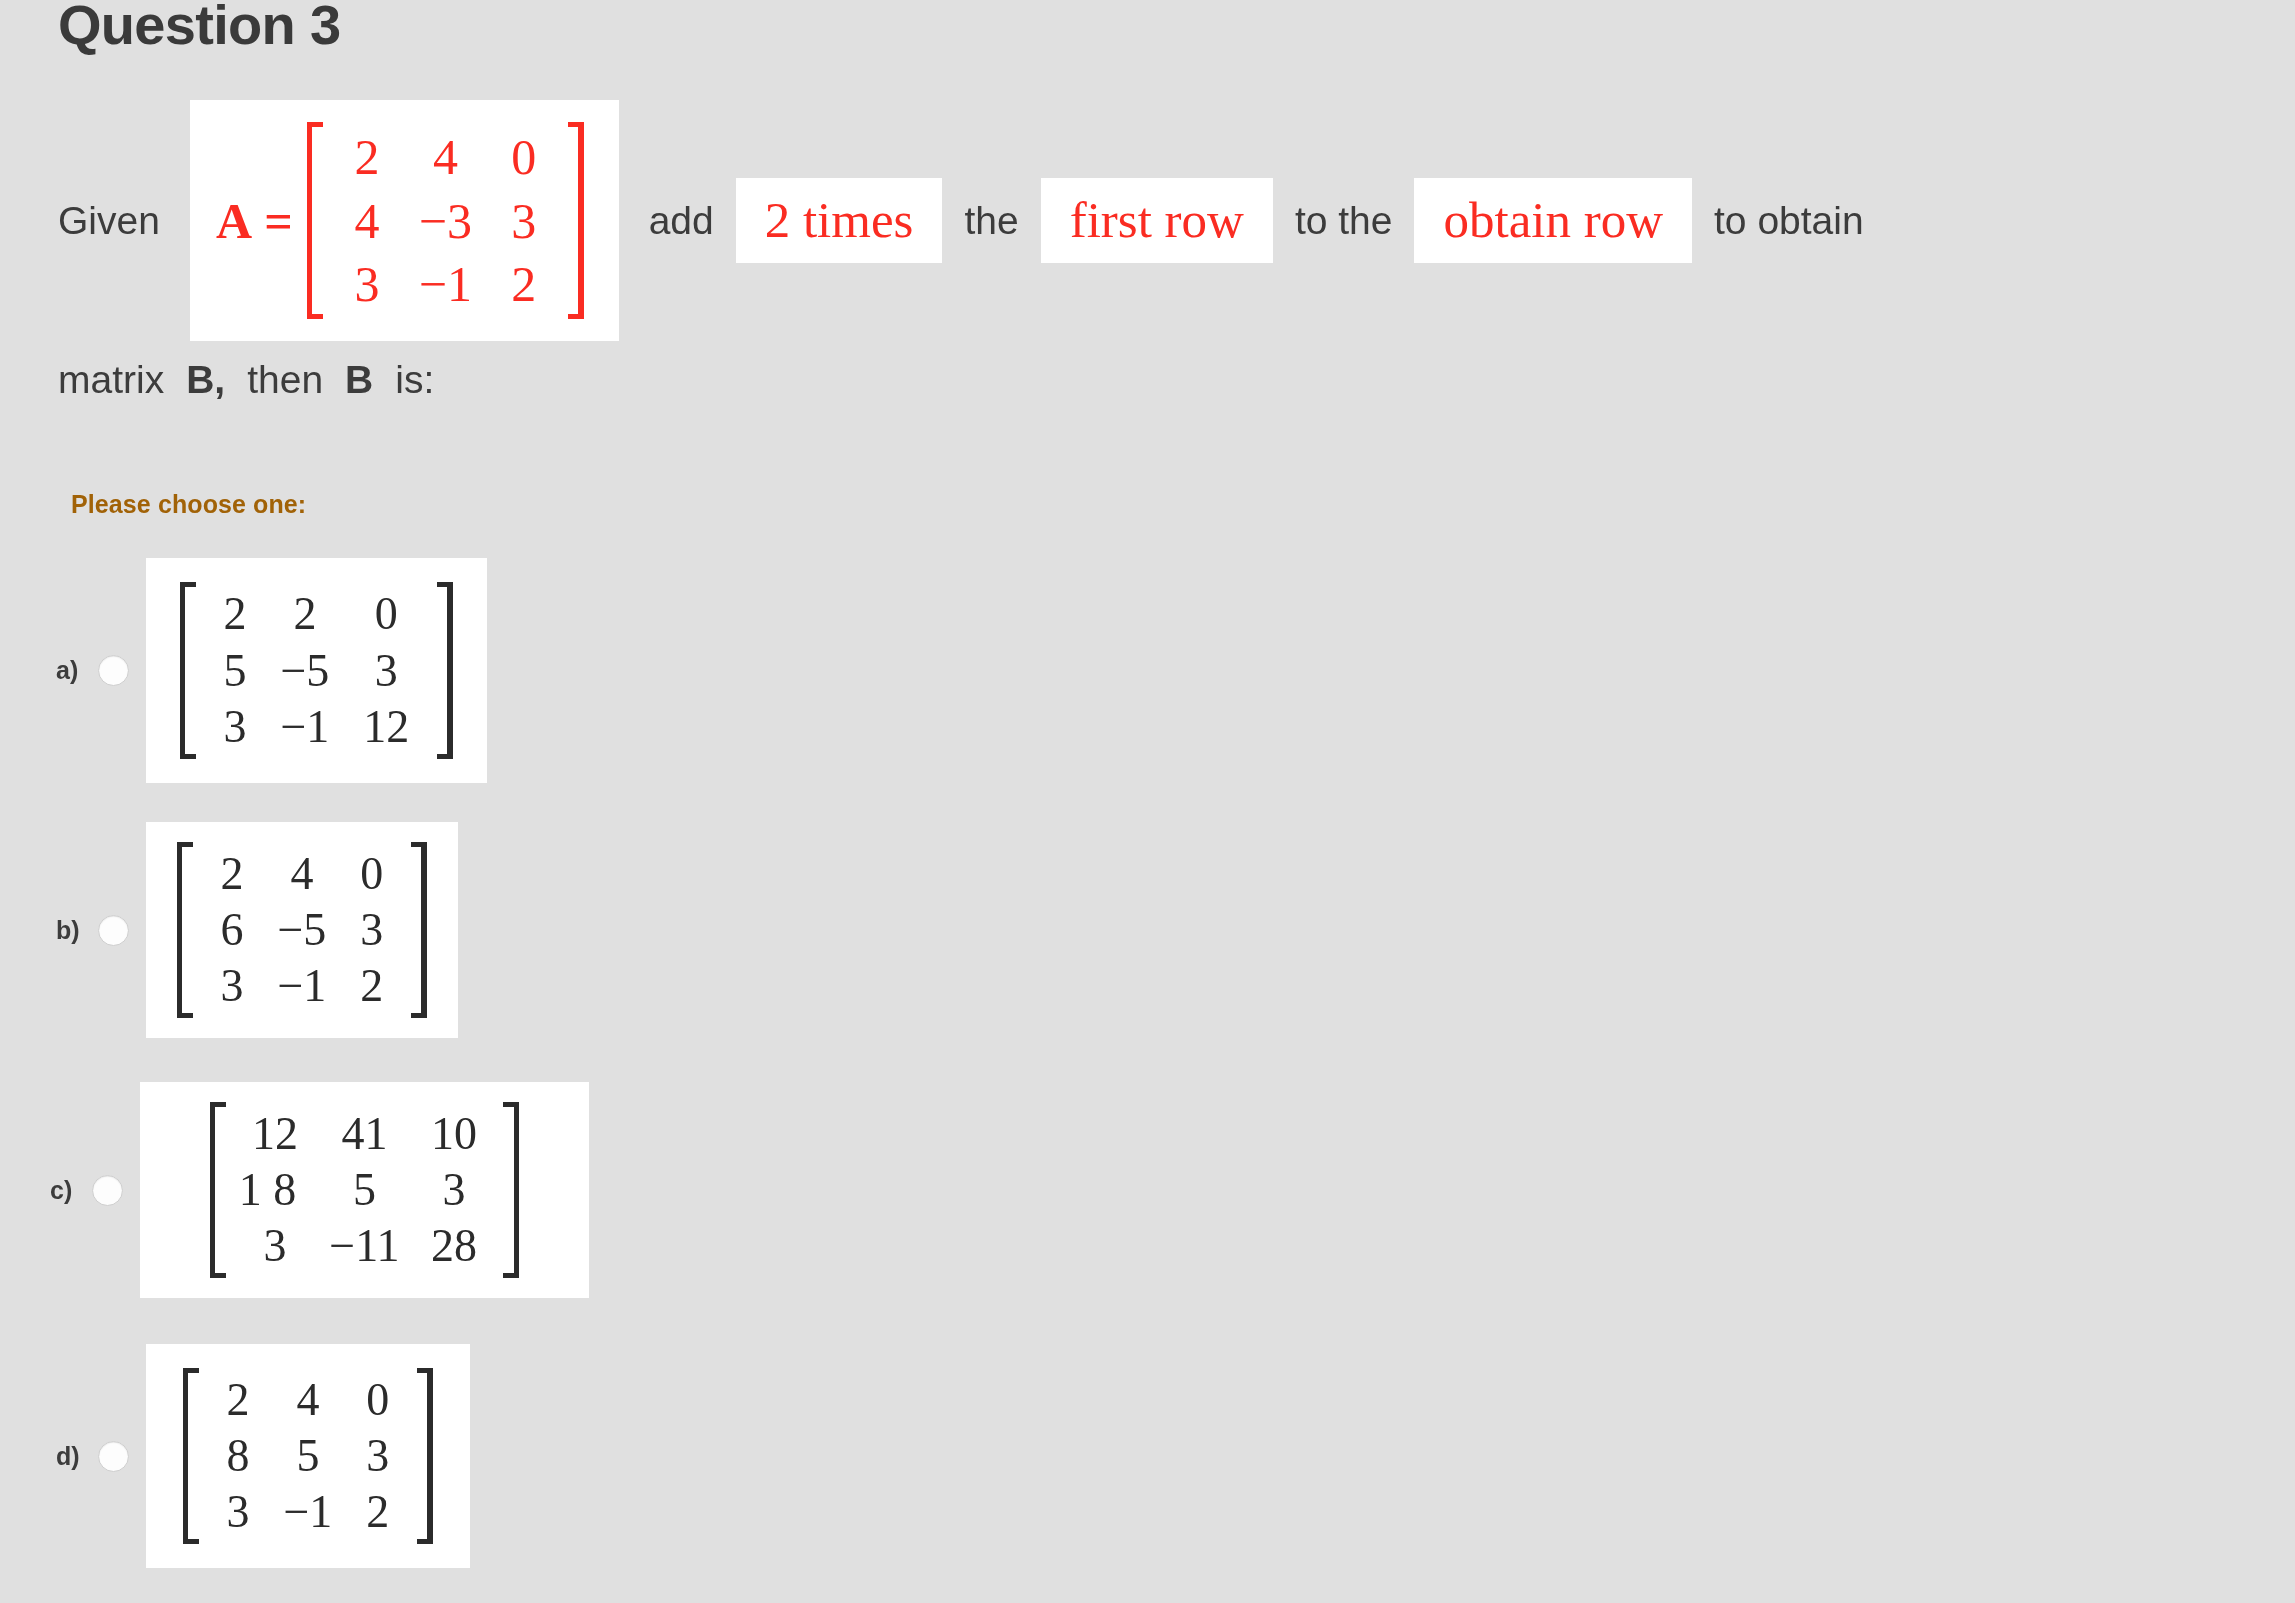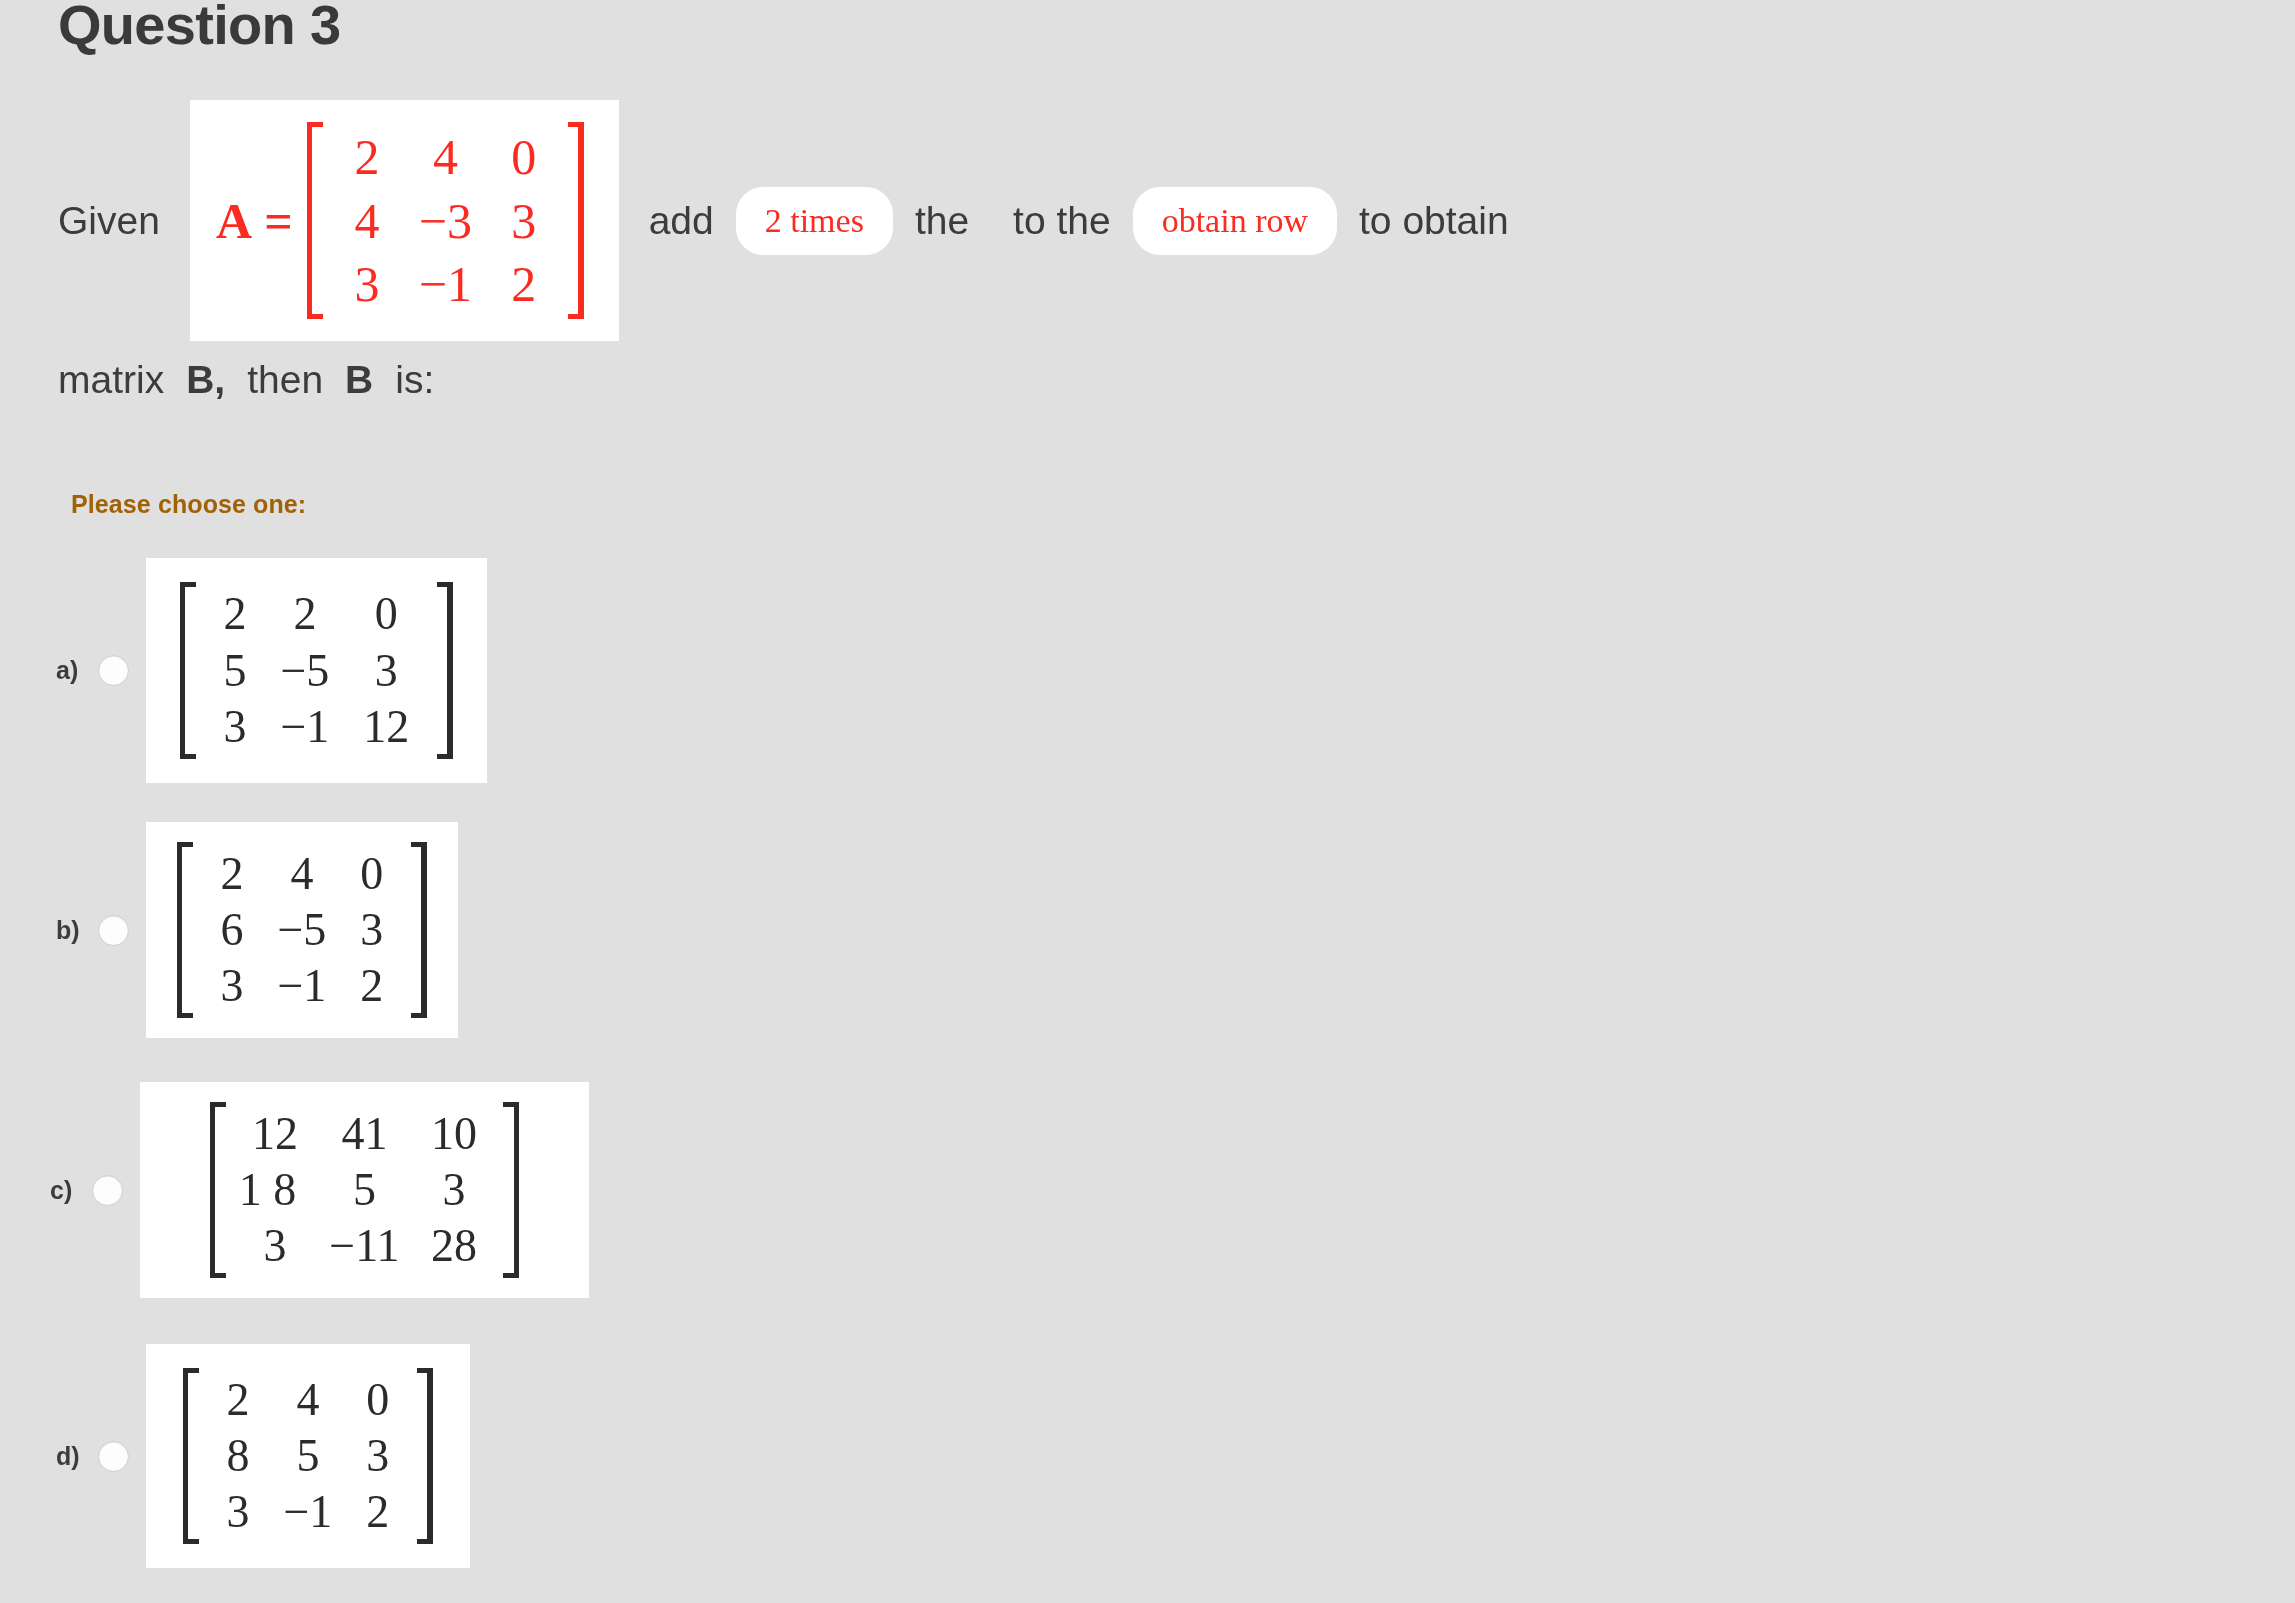--- a/index.html
+++ b/index.html
@@ -56,23 +56,22 @@
   .mbox {
     background: #ffffff;
     display: flex;
     align-items: center;
     justify-content: center;
   }
   .mbox-inline {
     padding: 17px 29px;
     font-family: "Liberation Serif", serif;
     color: #fa2c22;
-    font-size: 34px;
+    font-size: 51px;
     line-height: 1;
-    border-radius: 27px;
   }
 
   
   .matrixA-box {
     padding: 22px 35px 22px 26px;
     align-items: center;
   }
 
   
   .matrix {
@@ -251,20 +250,23 @@
     <span class="gap-s"></span>
 
     <div class="mbox mbox-inline">
       <span>2 times</span>
     </div>
 
     <span class="gap-s"></span>
     <span class="plain-word">the</span>
     <span class="gap-s"></span>
 
+    <div class="mbox mbox-inline">
+      <span>first row</span>
+    </div>
 
     <span class="gap-s"></span>
     <span class="plain-word">to the</span>
     <span class="gap-s"></span>
 
     <div class="mbox mbox-inline">
       <span>obtain row</span>
     </div>
 
     <span class="gap-s"></span>

